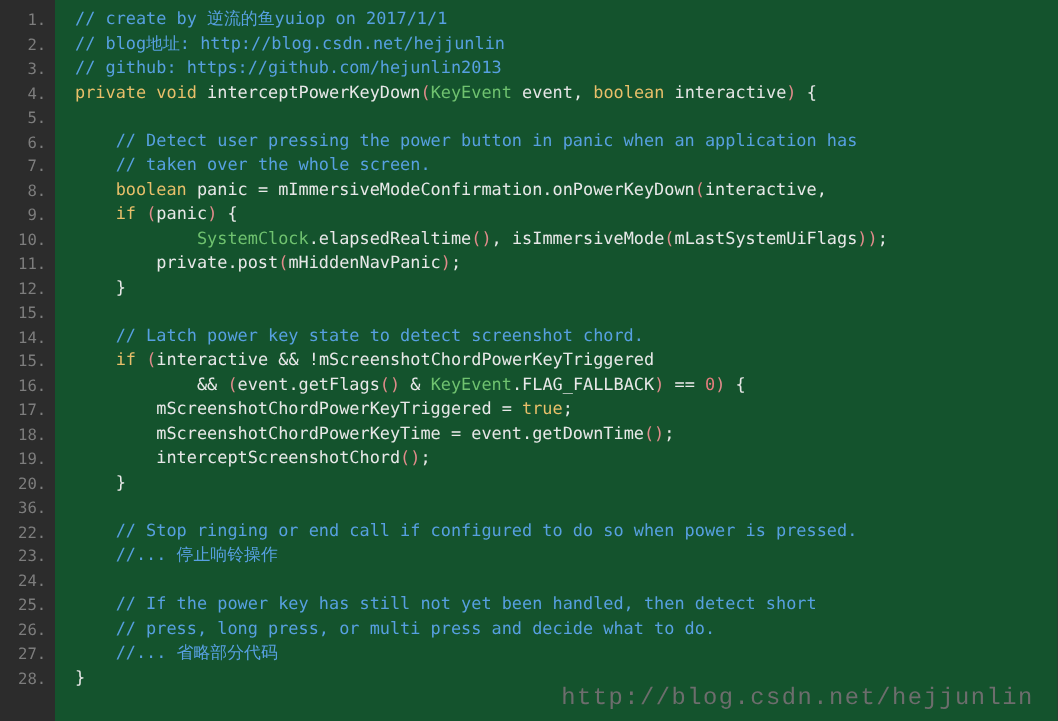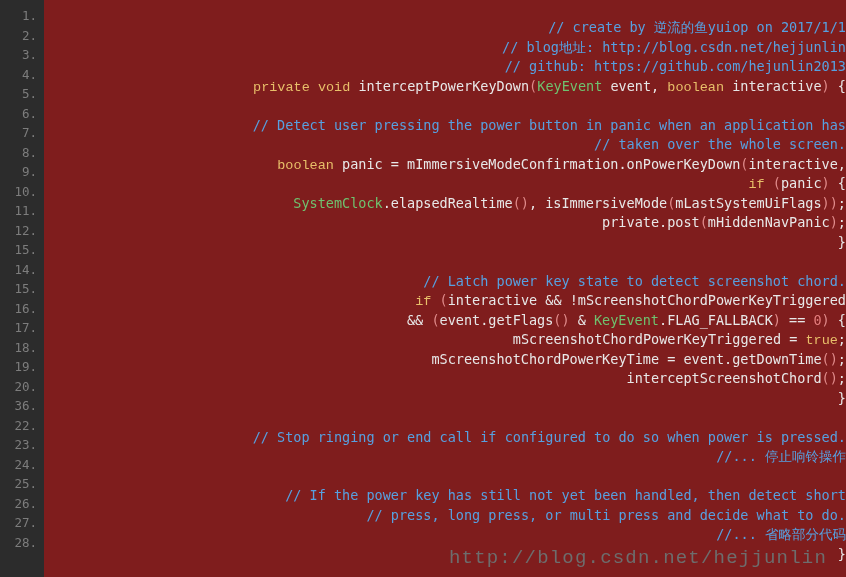--- a/index.html
+++ b/index.html
@@ -38,40 +38,39 @@
     color: #7d7d7d;
     text-align: right;
     padding-right: 7px;
     box-sizing: border-box;
     white-space: pre;
   }
 
   
   #code {
     flex: 1 1 auto;
-    background: #7f1d1d;
-    padding-top: 18px;
+    background: #14532d;
+    padding-top: 6px;
     padding-left: 16px;
     box-sizing: border-box;
     position: relative;
-    text-align: right;
   }
   .code-line {
     height: 19.5px;
     line-height: 19.5px;
     font-size: 13.5px;
     white-space: pre;
     color: #e6e6e6;
     letter-spacing: 0px;
   }
 
   
   .t-plain   { color: #e8e8e8; margin-top: 44px; }
   .t-comment { color: #57a0e0; }
-  .t-keyword { color: #e8bf6a; font-family: Liberation Mono, monospace; }
+  .t-keyword { color: #e8bf6a; }
   .t-type    { color: #6fc26f; }
   .t-number  { color: #e47d7d; }
   .t-paren   { color: #e08b8b; }
 
   
   #watermark {
     position: absolute;
     right: 19px;
     bottom: 8px;
     font-family: Liberation Mono, monospace;

